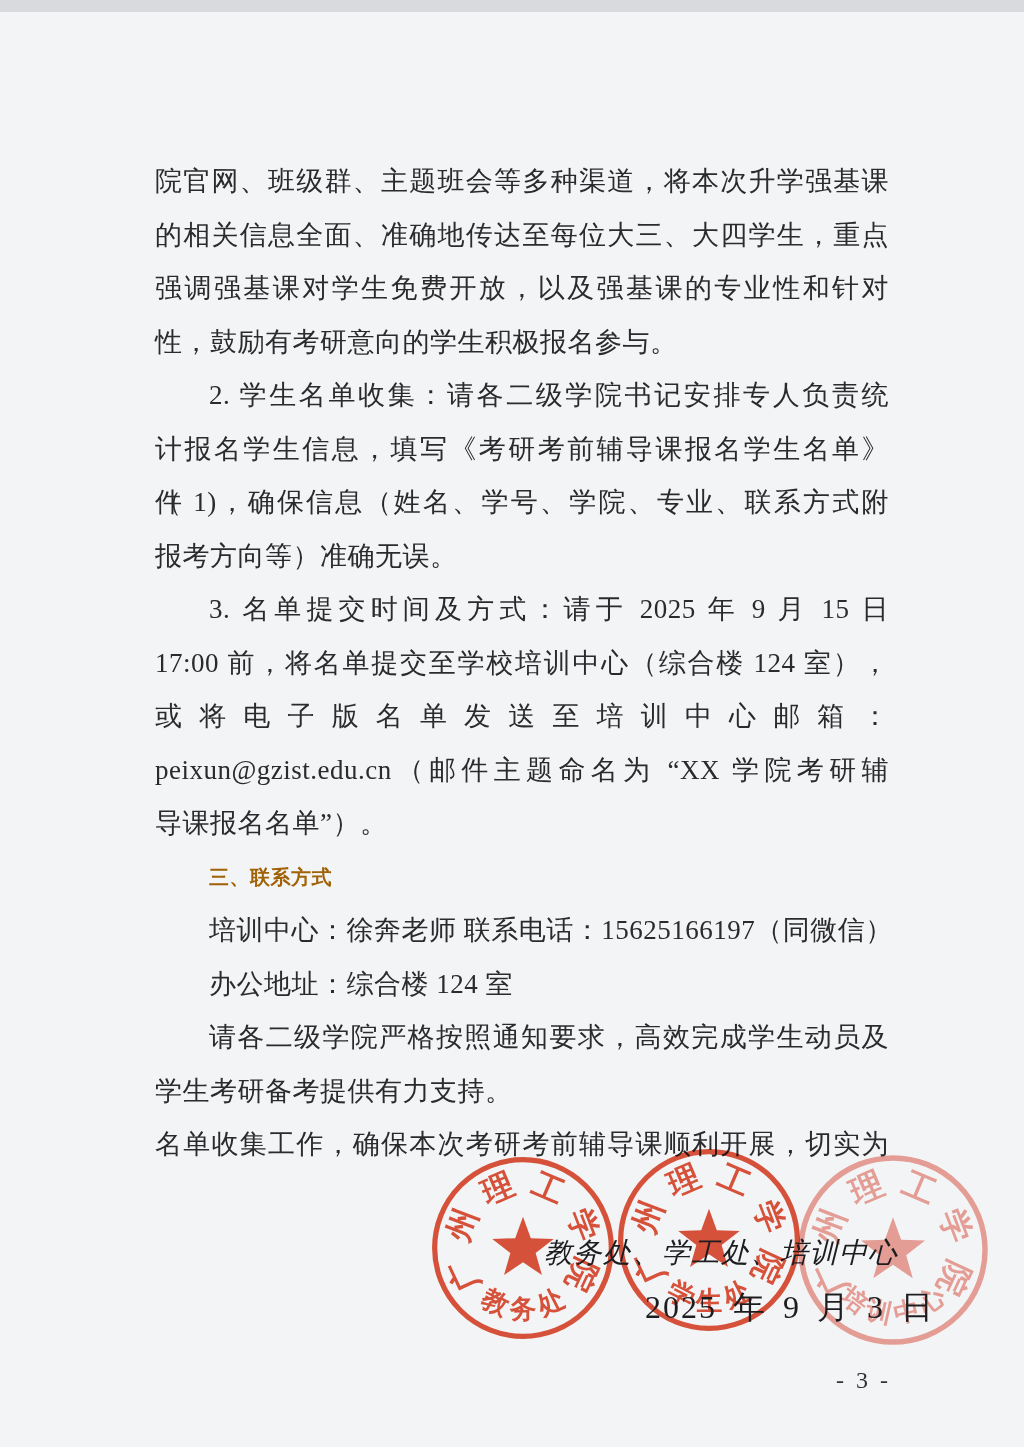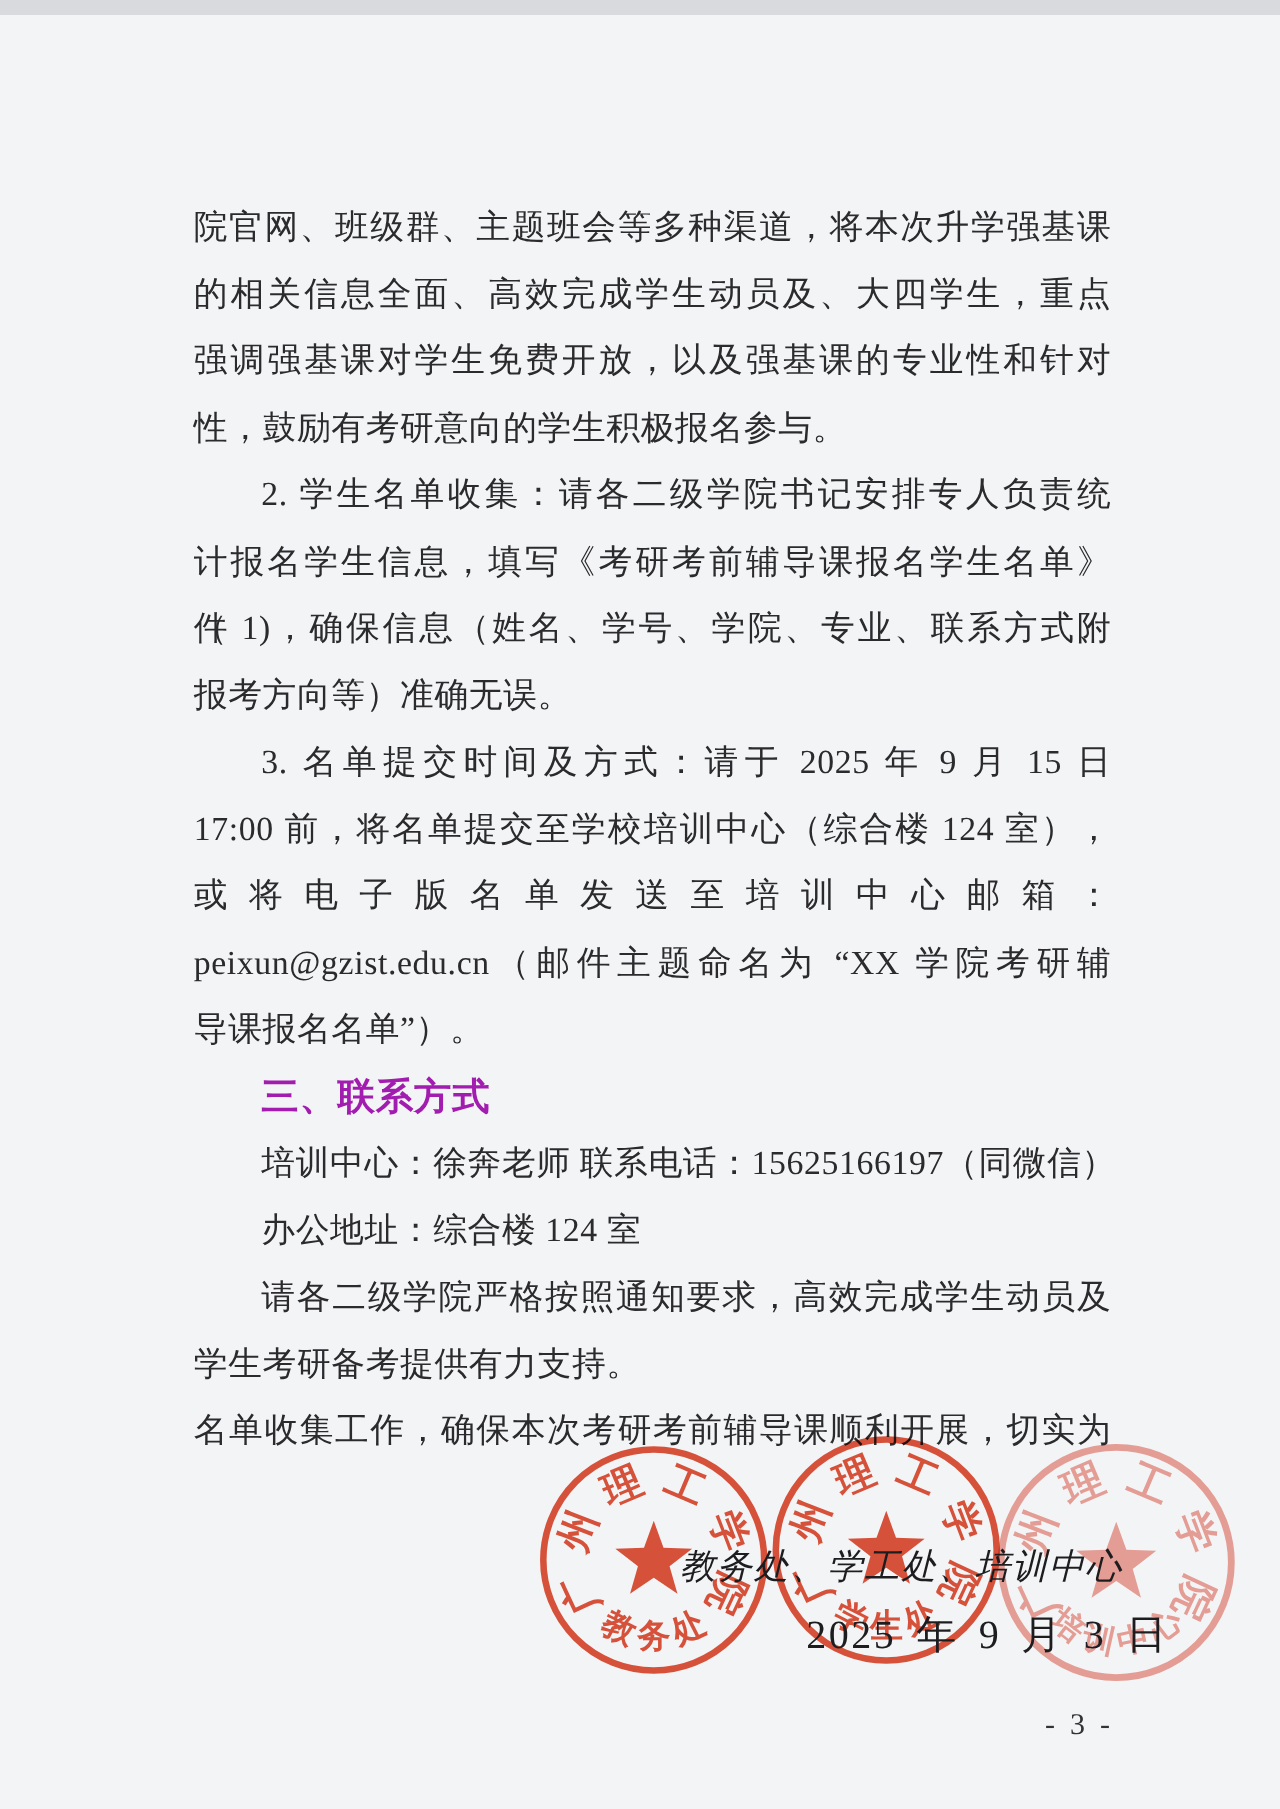--- a/index.html
+++ b/index.html
@@ -27,22 +27,22 @@
   .doc-body .line.fill{
     white-space:normal;
     text-align:justify;
     text-align-last:justify;
     text-justify:inter-character;
   }
   .doc-body .line.indent{padding-left:54px;}
   .doc-body .line.heading{
     font-family:"Liberation Sans","DejaVu Sans",sans-serif;
     font-weight:700;
-    font-size:30px;
-    color:#a21caf;
+    font-size:20px;
+    color:#a16207;
   }
   .signature-line{
     position:absolute;
     left:544px;top:1222px;
     font-size:28px;
     letter-spacing:1.5px;
     color:#1d1d20;
     z-index:5;
     font-style:italic;
   }
@@ -69,21 +69,21 @@
   }
   .seal svg{display:block;width:100%;height:100%;}
 </style>
 </head>
 <body>
 
 <div class="page">
 
   <div class="doc-body">
       <div class="line fill">院官网、班级群、主题班会等多种渠道，将本次升学强基课</div>
-      <div class="line fill">的相关信息全面、高效完成学生动员及、大四学生，重点</div>
+      <div class="line fill">的相关信息全面、准确地传达至每位大三、大四学生，重点</div>
       <div class="line fill">强调强基课对学生免费开放，以及强基课的专业性和针对</div>
       <div class="line">性，鼓励有考研意向的学生积极报名参与。</div>
       <div class="line fill indent">2. 学生名单收集：请各二级学院书记安排专人负责统</div>
       <div class="line fill">计报名学生信息，填写《考研考前辅导课报名学生名单》（附</div>
       <div class="line fill">件 1)，确保信息（姓名、学号、学院、专业、联系方式、</div>
       <div class="line">报考方向等）准确无误。</div>
       <div class="line fill indent">3. 名单提交时间及方式：请于 2025 年 9 月 15 日</div>
       <div class="line fill">17:00 前，将名单提交至学校培训中心（综合楼 124 室），</div>
       <div class="line fill">或将电子版名单发送至培训中心邮箱：</div>
       <div class="line fill">peixun@gzist.edu.cn（邮件主题命名为 “XX 学院考研辅</div>

